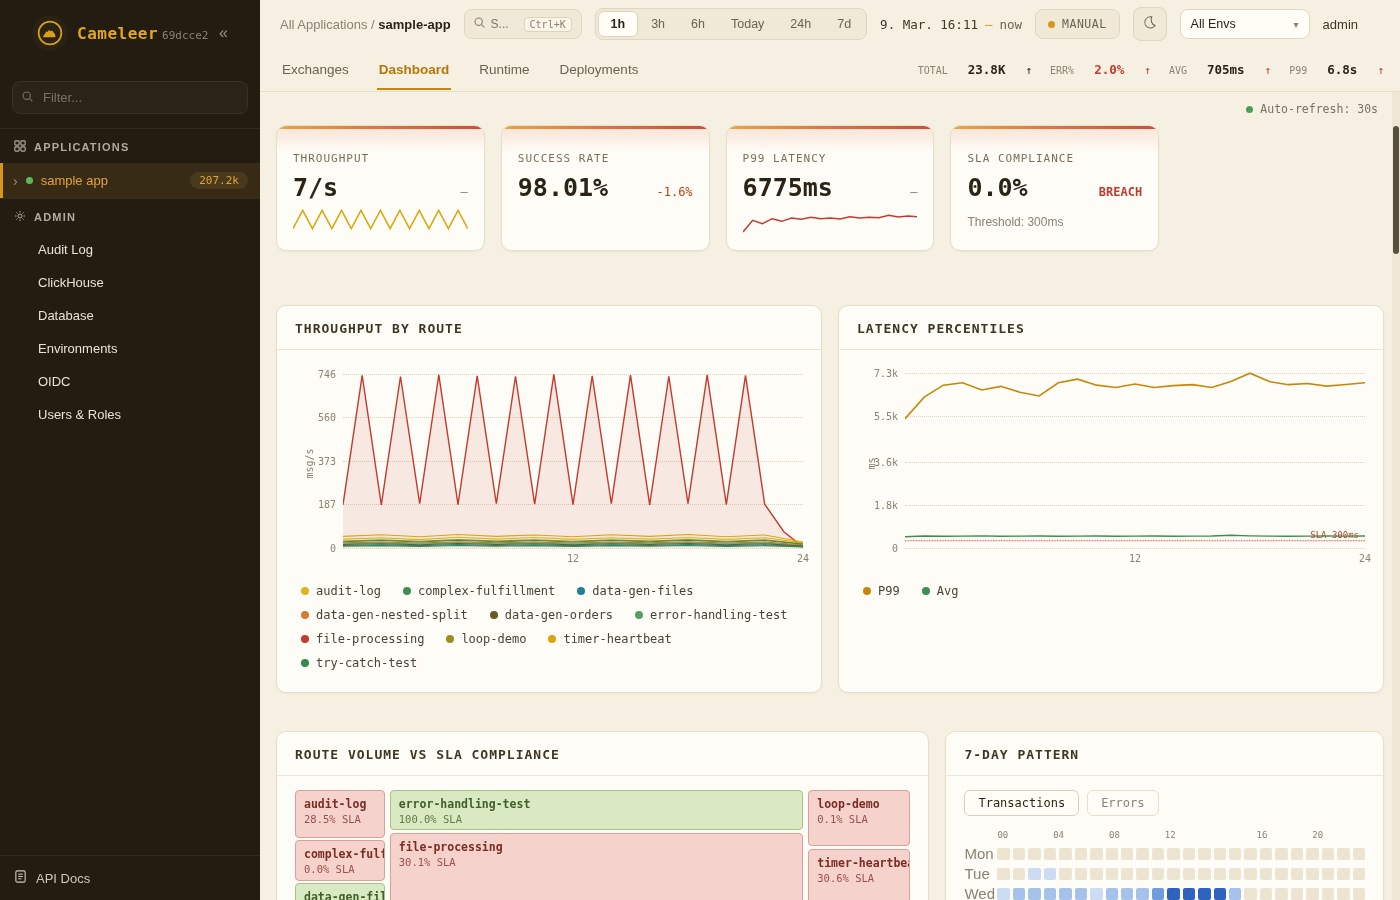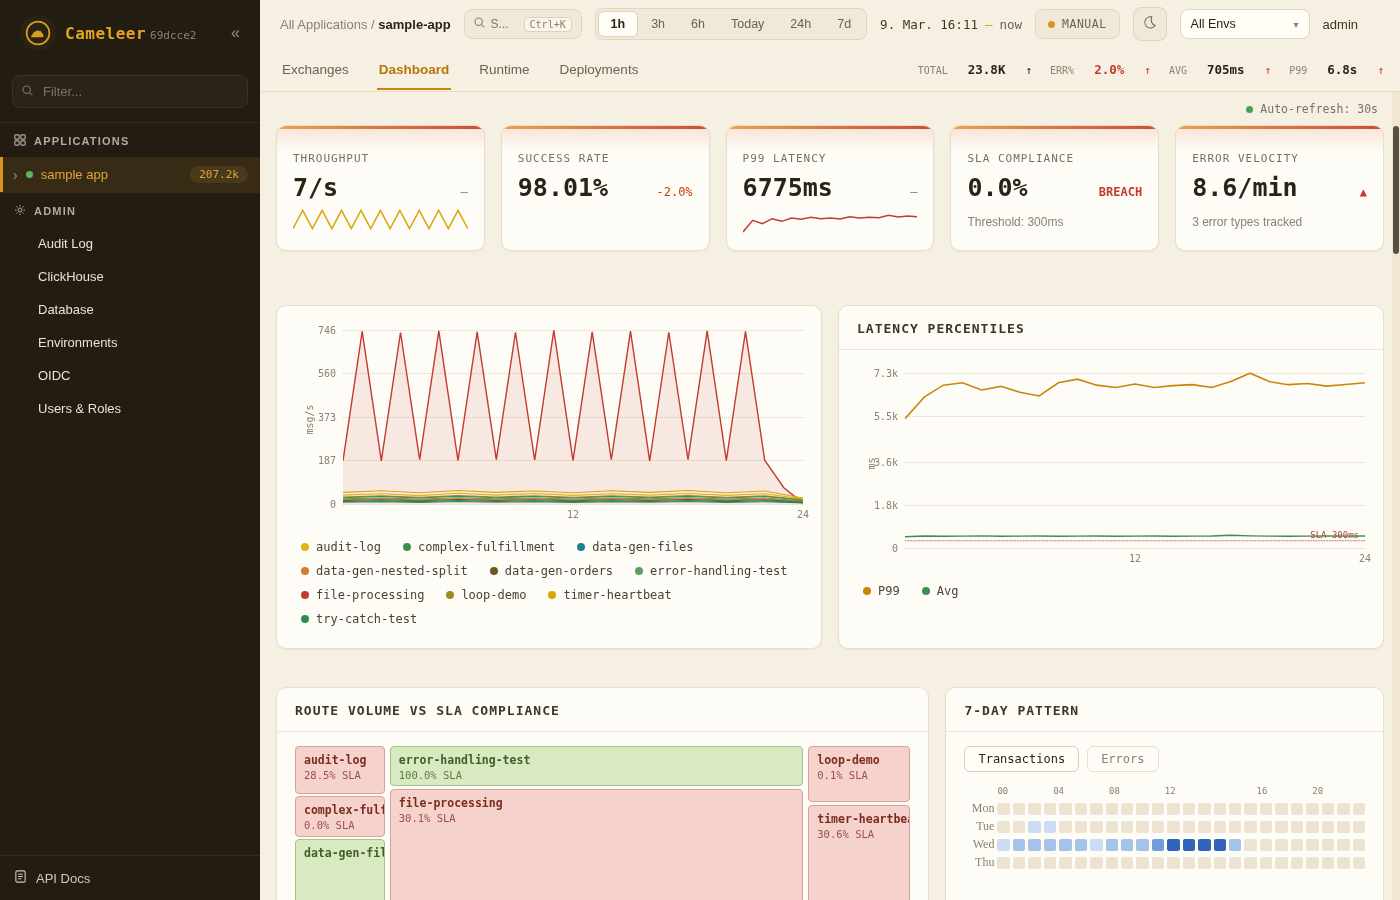--- a/index.html
+++ b/index.html
@@ -5,26 +5,26 @@
   * { margin:0; padding:0; box-sizing:border-box; }
   html,body { width:1400px; height:900px; overflow:hidden; }
   body {
     font-family:"Liberation Sans", sans-serif;
     background:#f6f0e2; color:#2b2416;
     display:flex;
   }
 
   
   .sidebar { width:260px; min-width:260px; background:#221c11; color:#d8d2c2; display:flex; flex-direction:column; }
-  .sb-head { display:flex; align-items:center; gap:9px; padding:15px 20px 12px; }
+  .sb-head { display:flex; align-items:center; gap:9px; padding:15px 32px 12px; }
   .logo-badge { width:36px; height:36px; border-radius:50%; background:#2a2212; display:flex; align-items:center; justify-content:center; flex-shrink:0; }
   .logo-name { color:#e3a61f; font-family:"DejaVu Sans Mono", monospace; font-weight:bold; font-size:16px; letter-spacing:.5px; }
   .logo-id { color:#8a8172; font-size:11px; font-family:"DejaVu Sans Mono", monospace; margin-left:4px; }
   .collapse { margin-left:auto; background:none; border:none; color:#9a9180; font-size:16px; cursor:pointer; }
-  .sb-filter { margin:12px 12px 14px; position:relative; }
+  .sb-filter { margin:18px 12px 14px; position:relative; }
   .sb-filter input { width:100%; background:#2b2416; border:1px solid #3a3222; border-radius:8px; padding:8px 10px 8px 30px; color:#d8d2c2; font-size:13px; font-family:"Liberation Sans",sans-serif; }
   .sb-filter input::placeholder { color:#7a7264; }
   .sb-filter .s-icon { position:absolute; left:9px; top:8px; color:#7a7264; }
   .sb-section-h { display:flex; gap:8px; align-items:center; color:#b3ab9a; font-size:11px; font-weight:bold; letter-spacing:1.2px; padding:11px 14px 9px; border-top:1px solid #332b1c; }
   .sb-app { display:flex; align-items:center; gap:8px; padding:9px 12px 9px 10px; background:#372b15; border-left:3px solid #d9941b; color:#e2a33c; font-size:13px; cursor:pointer; }
   .sb-app .chev { color:#9a9180; font-size:14px; }
   .dot-green { width:7px; height:7px; border-radius:50%; background:#5cb85c; flex-shrink:0; }
   .badge { margin-left:auto; background:#4a3a1c; color:#e2a33c; font-family:"DejaVu Sans Mono",monospace; font-size:11px; padding:2px 9px; border-radius:9px; }
   .admin-item { padding:9px 14px 9px 38px; font-size:13px; color:#e8e3d6; cursor:pointer; }
   .sb-footer { margin-top:auto; padding:14px; display:flex; gap:9px; color:#cfc9ba; font-size:13px; align-items:center; border-top:1px solid #332b1c; cursor:pointer; }
@@ -113,21 +113,21 @@
   .tile.ok .tile-sla { color:#5d7b43; }
   .tile-name { font-family:"DejaVu Sans Mono",monospace; font-size:11.5px; font-weight:bold; white-space:nowrap; }
   .tile-sla { font-size:10.5px; margin-top:2px; font-family:"DejaVu Sans Mono",monospace; }
 
   .toggles { display:flex; gap:8px; padding:14px 18px 6px; }
   .toggle { font-family:"DejaVu Sans Mono",monospace; font-size:12px; padding:5px 13px; border-radius:6px; border:1px solid #d8cfba; background:#fffdf6; color:#2b2416; cursor:pointer; }
   .toggle.inactive { background:transparent; border-color:#e7dfca; color:#8a8272; }
   .heatmap { padding:8px 18px 18px; }
   .hm-hours { display:grid; grid-template-columns:30px repeat(24,1fr); gap:3px; font-family:"DejaVu Sans Mono",monospace; font-size:9px; color:#8a8272; margin-bottom:5px; }
   .hm-row { display:grid; grid-template-columns:30px repeat(24,1fr); gap:3px; margin-bottom:3px; align-items:center; }
-  .hm-day { font-family:Liberation Serif, serif; font-size:12px; color:#8a8272;text-align:right; }
+  .hm-day { font-family:Liberation Sans, sans-serif; font-size:15px; color:#8a8272; }
   .hm-cell { height:12px; border-radius:2px; }
 
   
   .scrollbar { position:absolute; top:92px; right:0; bottom:0; width:8px; background:#efe7d3; }
   .scrollbar .thumb { position:absolute; top:34px; right:1px; width:6px; height:128px; background:#57503f; border-radius:3px; cursor:pointer; }
 </style>
 </head>
 <body>
 
 <aside class="sidebar">
@@ -311,21 +311,21 @@
           <div class="kpi-spark">
             <svg viewBox="0 0 100 100" preserveAspectRatio="none">
               <polyline points="0.00,68.40 5.56,17.80 11.11,68.40 16.67,17.80 22.22,68.40 27.78,17.80 33.33,68.40 38.89,17.80 44.44,68.40 50.00,17.80 55.56,68.40 61.11,17.80 66.67,68.40 72.22,17.80 77.78,68.40 83.33,17.80 88.89,68.40 94.44,17.80 100.00,68.40" fill="none" stroke="#d9a60b" stroke-width="1.5" vector-effect="non-scaling-stroke"></polyline>
             </svg>
           </div>
         </section>
         <section class="kpi">
           <div class="kpi-label">SUCCESS RATE</div>
           <div class="kpi-main">
             <div class="kpi-value">98.01%</div>
-            <div class="kpi-delta tone-warn">-2.0%</div>
+            <div class="kpi-delta tone-warn">-1.6%</div>
           </div>
         </section>
         <section class="kpi">
           <div class="kpi-label">P99 LATENCY</div>
           <div class="kpi-main">
             <div class="kpi-value">6775ms</div>
             <div class="kpi-delta tone-muted">–</div>
           </div>
           <div class="kpi-spark">
             <svg viewBox="0 0 100 100" preserveAspectRatio="none">
@@ -334,32 +334,25 @@
           </div>
         </section>
         <section class="kpi">
           <div class="kpi-label">SLA COMPLIANCE</div>
           <div class="kpi-main">
             <div class="kpi-value">0.0%</div>
             <div class="kpi-delta tone-red">BREACH</div>
           </div>
           <div class="kpi-sub">Threshold: 300ms</div>
         </section>
-        <section class="kpi">
-          <div class="kpi-label">ERROR VELOCITY</div>
-          <div class="kpi-main">
-            <div class="kpi-value">8.6/min</div>
-            <div class="kpi-delta tone-red">▲</div>
-          </div>
-          <div class="kpi-sub">3 error types tracked</div>
-        </section>
       </div>
 
     <div class="charts-row">
       <section class="card">
+        <div class="card-title">THROUGHPUT BY ROUTE</div>
         <div class="chart-body">
           <div class="chart-outer">
             <div class="ylabel">msg/s</div>
             <div class="chart" id="chart0">
                 <div class="gridline" style="top: 100%;"></div>
                 <div class="ytick" style="top: 100%;">0</div>
                 <div class="gridline" style="top: 76.0256%;"></div>
                 <div class="ytick" style="top: 76.0256%;">187</div>
                 <div class="gridline" style="top: 52.1795%;"></div>
                 <div class="ytick" style="top: 52.1795%;">373</div>

